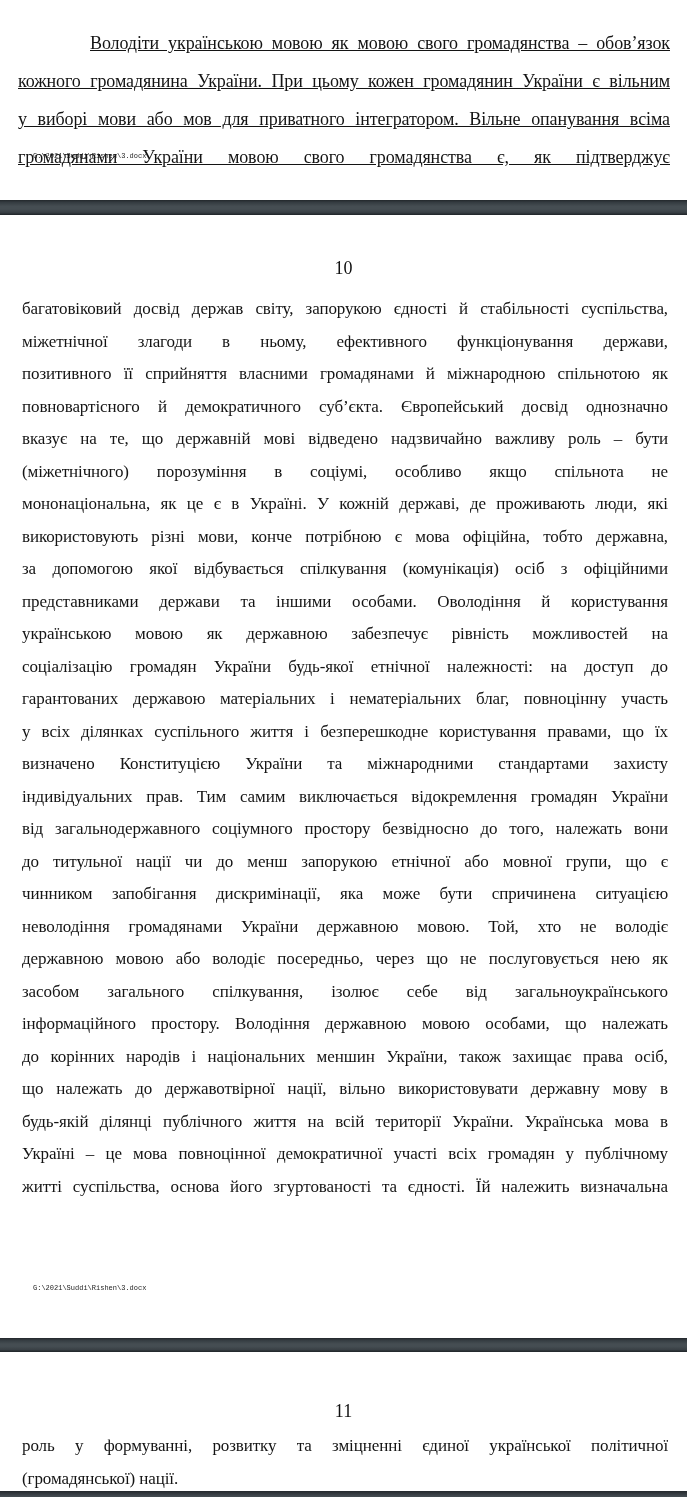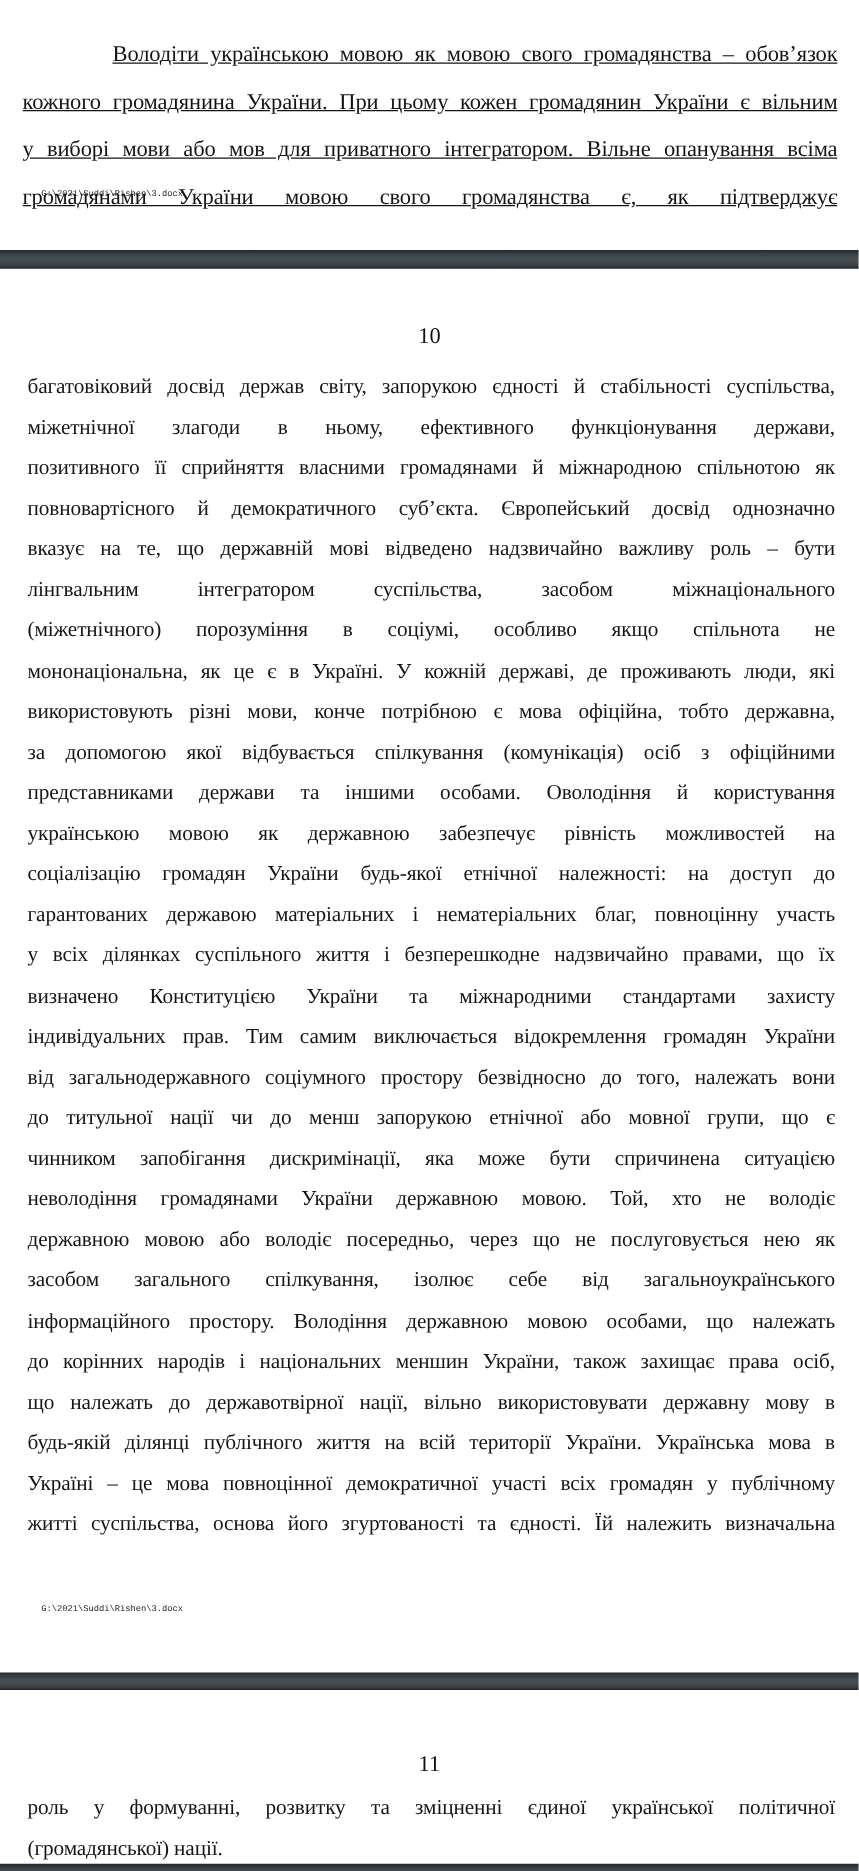--- a/index.html
+++ b/index.html
@@ -89,30 +89,29 @@
 <div class="separator-band band-1"></div>
 
 <div class="page-number pn-10">10</div>
 
 <div class="textblock p10-block">
   <div class="ln">багатовіковий досвід держав світу, запорукою єдності й стабільності суспільства,</div>
   <div class="ln">міжетнічної злагоди в ньому, ефективного функціонування держави,</div>
   <div class="ln">позитивного її сприйняття власними громадянами й міжнародною спільнотою як</div>
   <div class="ln">повновартісного й демократичного суб’єкта. Європейський досвід однозначно</div>
   <div class="ln">вказує на те, що державній мові відведено надзвичайно важливу роль – бути</div>
-  <div class="ln">лінгвальним інтегратором суспільства, засобом міжнаціонального</div>
   <div class="ln">(міжетнічного) порозуміння в соціумі, особливо якщо спільнота не</div>
   <div class="ln">мононаціональна, як це є в Україні. У кожній державі, де проживають люди, які</div>
   <div class="ln">використовують різні мови, конче потрібною є мова офіційна, тобто державна,</div>
   <div class="ln">за допомогою якої відбувається спілкування (комунікація) осіб з офіційними</div>
   <div class="ln">представниками держави та іншими особами. Оволодіння й користування</div>
   <div class="ln">українською мовою як державною забезпечує рівність можливостей на</div>
   <div class="ln">соціалізацію громадян України будь-якої етнічної належності: на доступ до</div>
   <div class="ln">гарантованих державою матеріальних і нематеріальних благ, повноцінну участь</div>
-  <div class="ln">у всіх ділянках суспільного життя і безперешкодне надзвичайно правами, що їх</div>
+  <div class="ln">у всіх ділянках суспільного життя і безперешкодне користування правами, що їх</div>
   <div class="ln">визначено Конституцією України та міжнародними стандартами захисту</div>
   <div class="ln">індивідуальних прав. Тим самим виключається відокремлення громадян України</div>
   <div class="ln">від загальнодержавного соціумного простору безвідносно до того, належать вони</div>
   <div class="ln">до титульної нації чи до менш запорукою етнічної або мовної групи, що є</div>
   <div class="ln">чинником запобігання дискримінації, яка може бути спричинена ситуацією</div>
   <div class="ln">неволодіння громадянами України державною мовою. Той, хто не володіє</div>
   <div class="ln">державною мовою або володіє посередньо, через що не послуговується нею як</div>
   <div class="ln">засобом загального спілкування, ізолює себе від загальноукраїнського</div>
   <div class="ln">інформаційного простору. Володіння державною мовою особами, що належать</div>
   <div class="ln">до корінних народів і національних меншин України, також захищає права осіб,</div>

